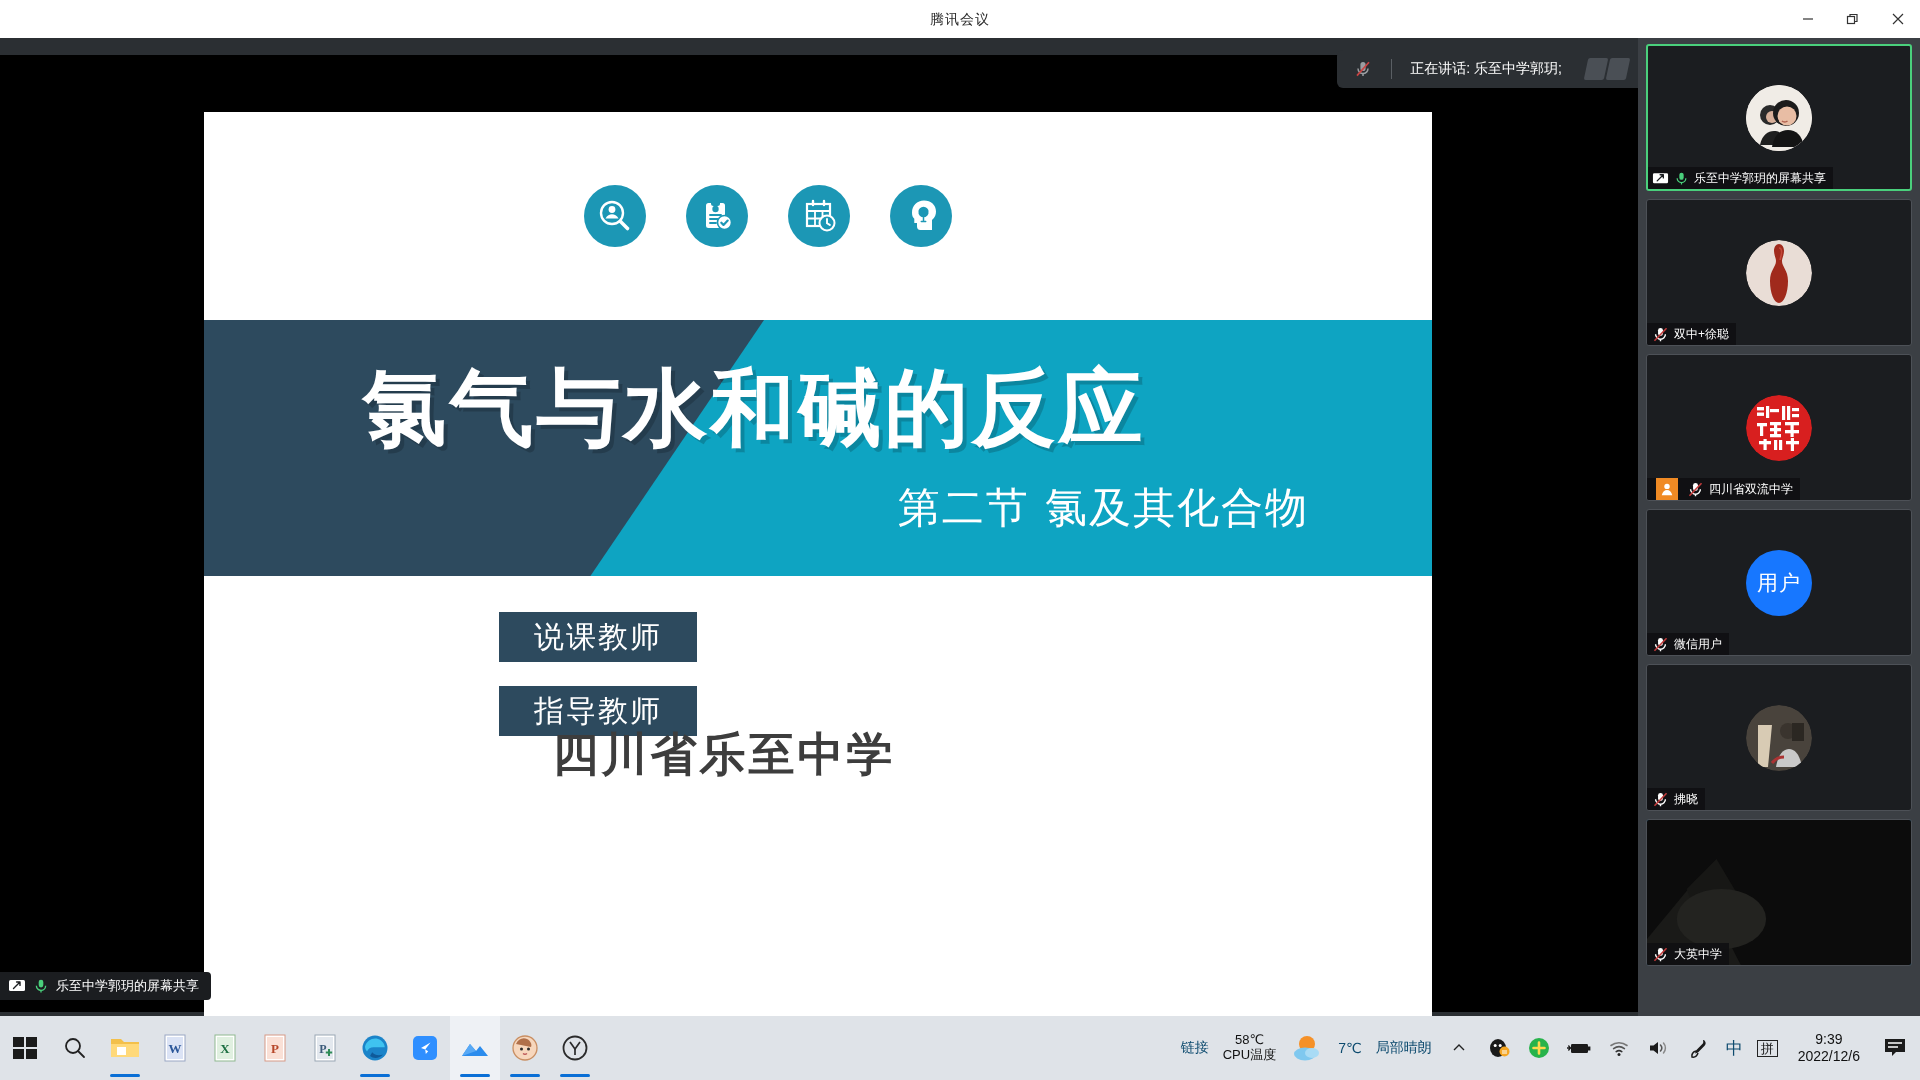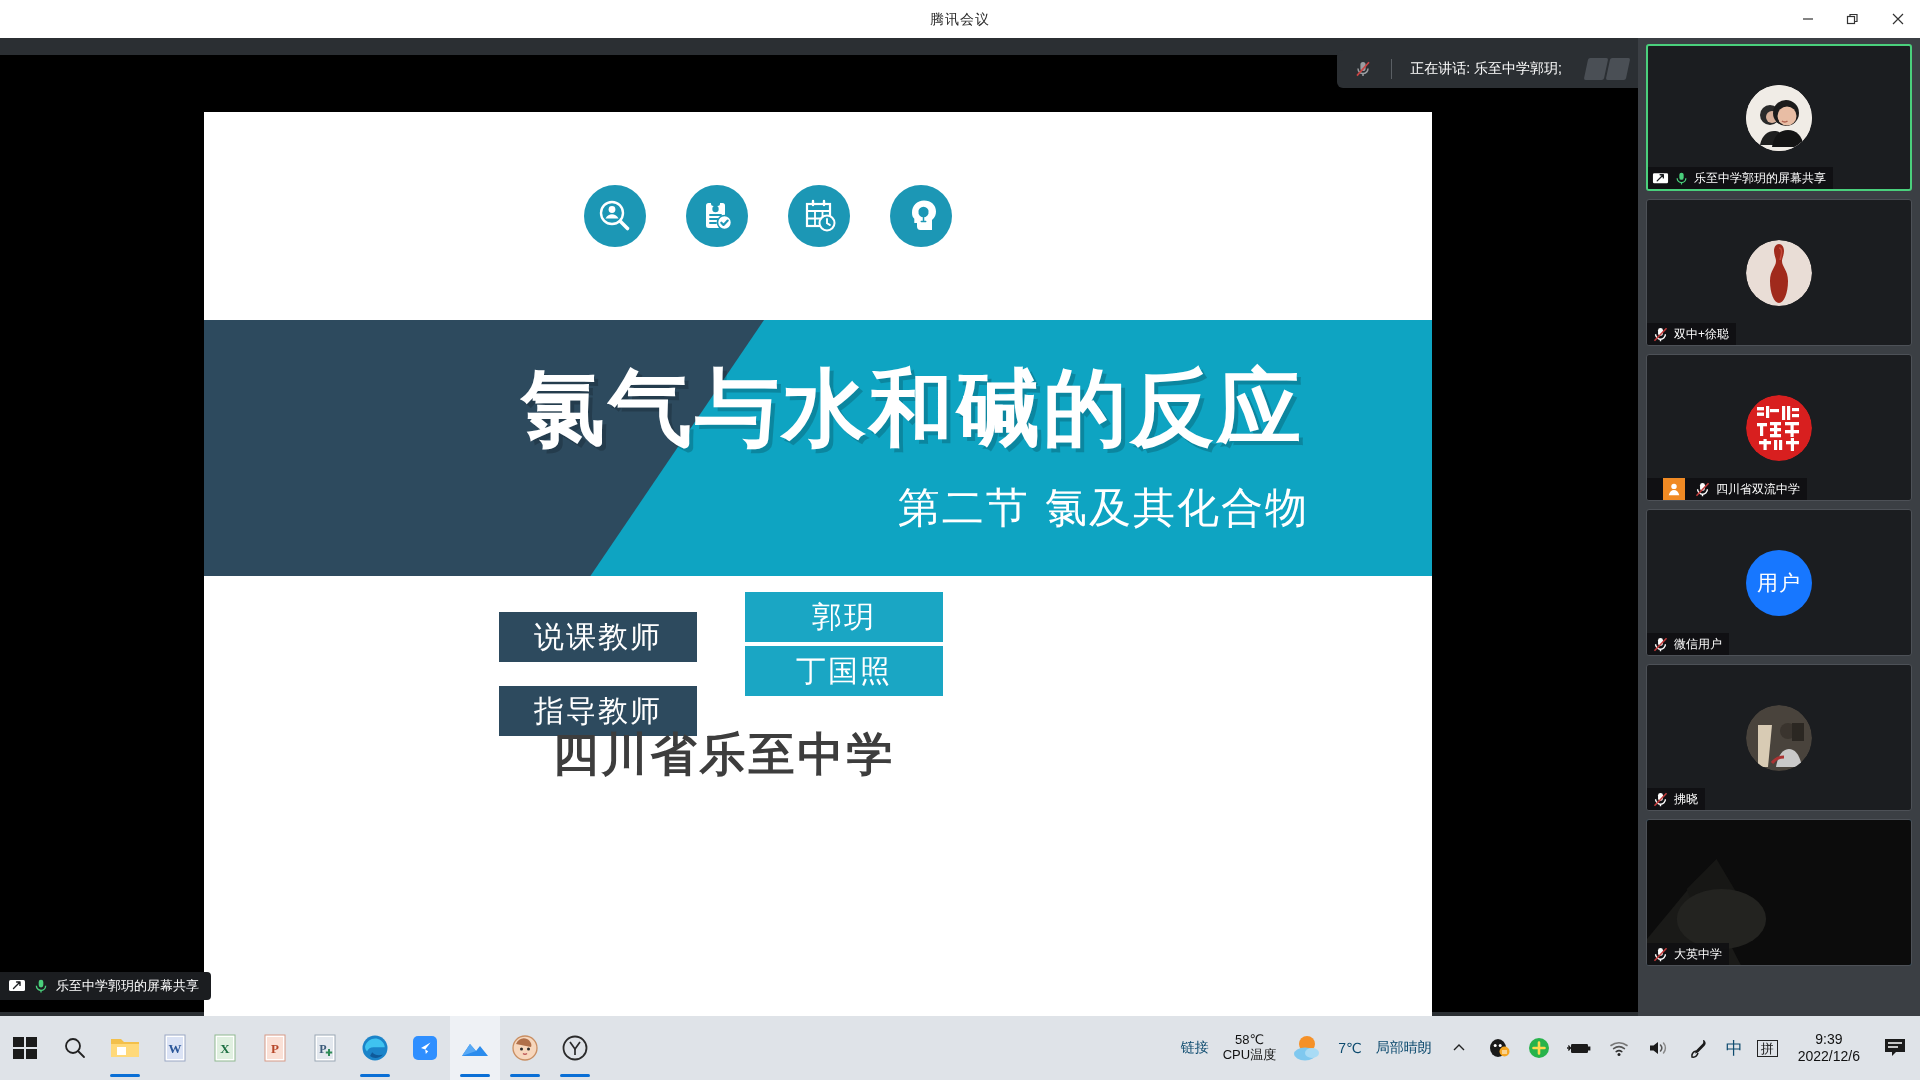--- a/index.html
+++ b/index.html
@@ -68,21 +68,21 @@
     position: absolute; inset: 0; background: #0ea4c2;
   }
   .band .slate {
     position: absolute; left: 0; top: 0; width: 560px; height: 256px;
     background: #2d4a5e;
     clip-path: polygon(0 0, 100% 0, 69% 100%, 0 100%);
   }
 
   .slide-title {
     position: absolute; left: 0; top: 240px; width: 1100px;
-    text-align: right;
+    text-align: center;
     font-size: 84px; font-weight: bold; color: #ffffff;
     letter-spacing: 3px;
     text-shadow: 4px 4px 0 rgba(0,0,0,0.18);
     font-family: "DejaVu Sans", sans-serif;
   }
   .slide-subtitle {
     position: absolute; left: 0; top: 368px; width: 1105px;
     text-align: right;
     font-size: 42px; color: #ffffff; letter-spacing: 2px;
     font-family: "DejaVu Sans", sans-serif;
@@ -266,24 +266,20 @@
           <div class="slate"></div>
         </div>
 
         <div class="slide-title">氯气与水和碱的反应</div>
         <div class="slide-subtitle">第二节  氯及其化合物</div>
 
         <div class="teacher-table">
           <div class="tt-col">
             <div class="tt-cell label">说课教师</div>
             <div class="tt-cell label">指导教师</div>
-          </div>
-          <div class="tt-col">
-            <div class="tt-cell value">郭玥</div>
-            <div class="tt-cell value">丁国照</div>
           </div>
         </div>
 
         <div class="school">四川省乐至中学</div>
       </div>
 
       <div class="speaking-banner">
         <div class="ic">
           <svg width="20" height="20" viewBox="0 0 20 20">
             <rect x="7.4" y="3" width="5.2" height="9" rx="2.6" fill="#9b9ea2"></rect>
@@ -396,21 +392,21 @@
               <rect x="39" y="35" width="14" height="3.3"></rect>
               <rect x="13" y="46" width="12" height="3.3"></rect>
                 <rect x="17.5" y="44" width="3.2" height="11"></rect>
               <rect x="28" y="45" width="3.2" height="10"></rect>
                 <rect x="33" y="45" width="3.2" height="10"></rect>
               <rect x="40" y="46" width="13" height="3.3"></rect>
                 <rect x="44.8" y="43" width="3.2" height="13"></rect>
             </g>
           </svg>
         </div>
-        <div class="nametag" style="padding-left:16px;justify-content:space-between;">
+        <div class="nametag" style="padding-left:9px;justify-content:space-between;">
           <div class="host-badge">
             <svg width="14" height="14" viewBox="0 0 16 16">
               <circle cx="8" cy="5" r="3.1" fill="#fff"></circle>
               <path d="M2 15c.8-4 3.4-6 6-6s5.2 2 6 6z" fill="#fff"></path>
             </svg>
           </div>
           <div class="ic" style="margin-left:4px;">
             <svg width="17" height="17" viewBox="0 0 18 18">
               <rect x="6.4" y="2" width="5.2" height="8.6" rx="2.6" fill="#fff"></rect>
               <path d="M3.8 8.8a5.2 5.2 0 0010.4 0" fill="none" stroke="#fff" stroke-width="1.5"></path>

